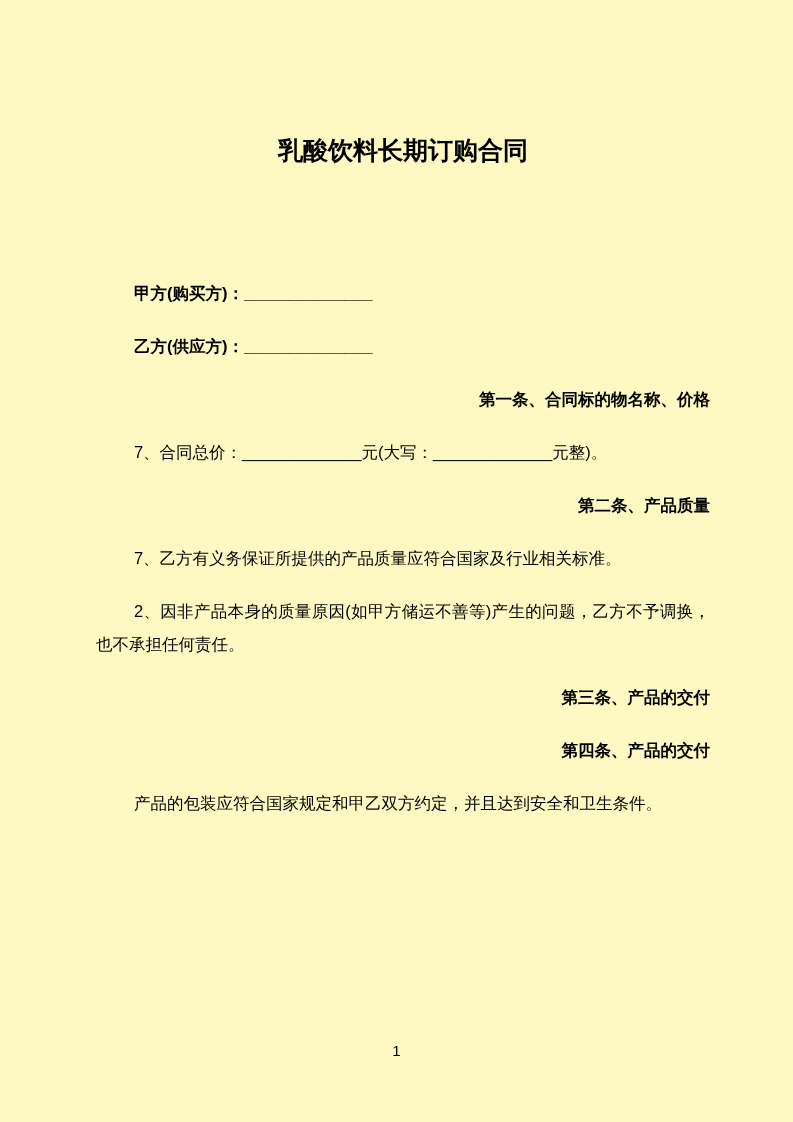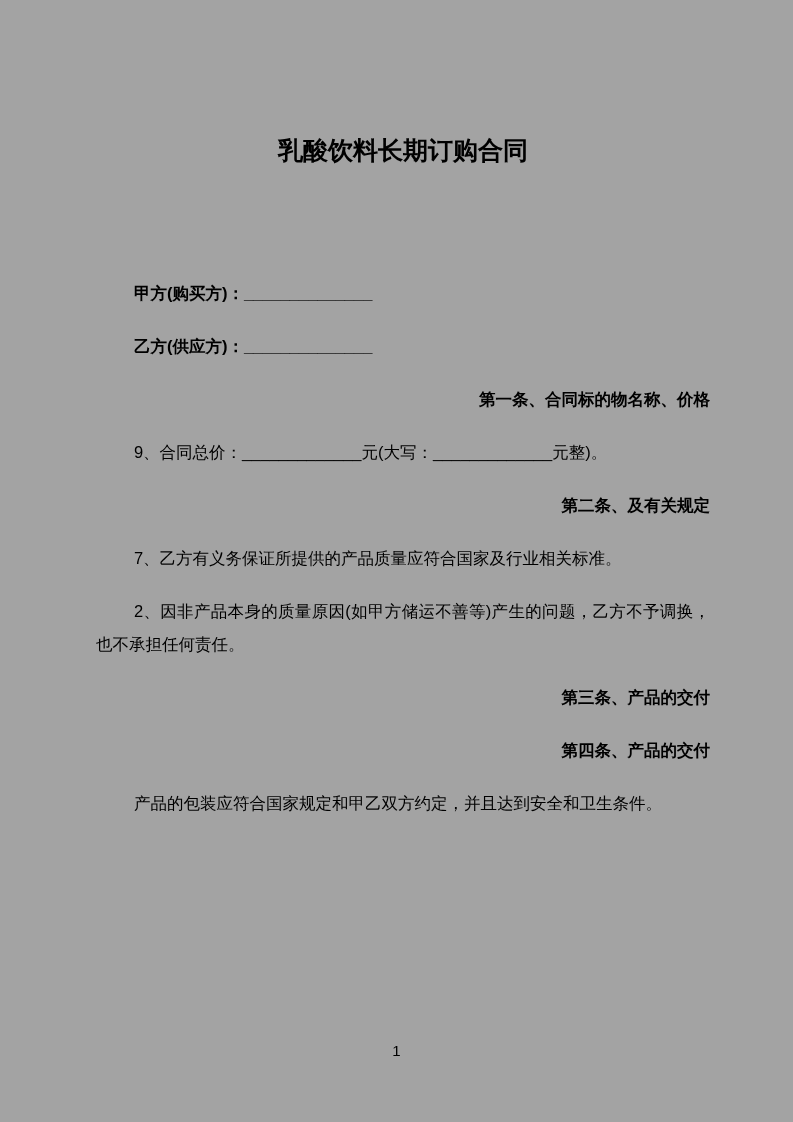--- a/index.html
+++ b/index.html
@@ -5,21 +5,21 @@
   html, body {
     margin: 0;
     padding: 0;
     background: #ffffff;
   }
   .page {
     position: relative;
     width: 793px;
     height: 1122px;
     box-sizing: border-box;
-    background: #a3a3a3;
+    background: #fef9c3;
     color: #000000;
     padding: 130px 83px 0 96px;
     font-family: "Liberation Sans", sans-serif;
     overflow: hidden;
   }
   .title {
     margin: 0 0 107px 0;
     font-size: 25px;
     font-weight: bold;
     line-height: 40px;
@@ -59,23 +59,23 @@
   <h1 class="title">乳酸饮料长期订购合同</h1>
 
   <p class="para party">甲方(购买方)：______________</p>
 
   <p class="para party">乙方(供应方)：______________</p>
 
 
   <p class="para heading">第一条、合同标的物名称、价格</p>
 
 
-  <p class="para">9、合同总价：_____________元(大写：_____________元整)。</p>
+  <p class="para">7、合同总价：_____________元(大写：_____________元整)。</p>
 
-  <p class="para heading">第二条、及有关规定</p>
+  <p class="para heading">第二条、产品质量</p>
 
   <p class="para">7、乙方有义务保证所提供的产品质量应符合国家及行业相关标准。</p>
 
   <p class="para">2、因非产品本身的质量原因(如甲方储运不善等)产生的问题，乙方不予调换，也不承担任何责任。</p>
 
   <p class="para heading">第三条、产品的交付</p>
 
   <p class="para heading">第四条、产品的交付</p>
 
   <p class="para">产品的包装应符合国家规定和甲乙双方约定，并且达到安全和卫生条件。</p>

